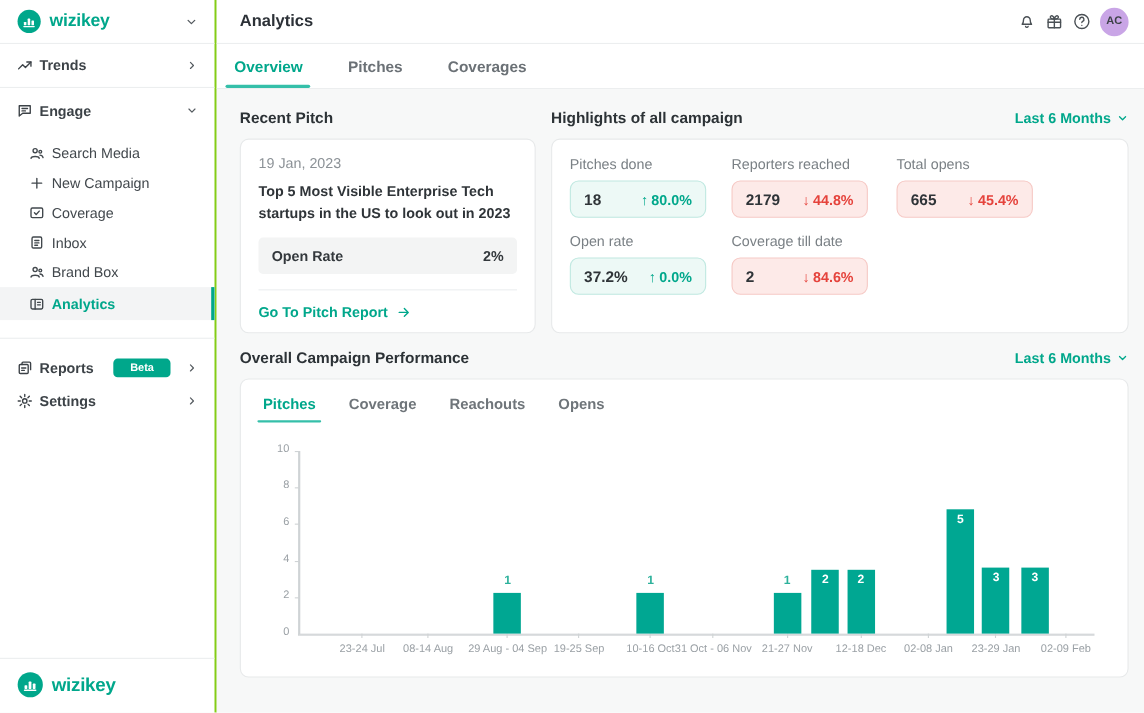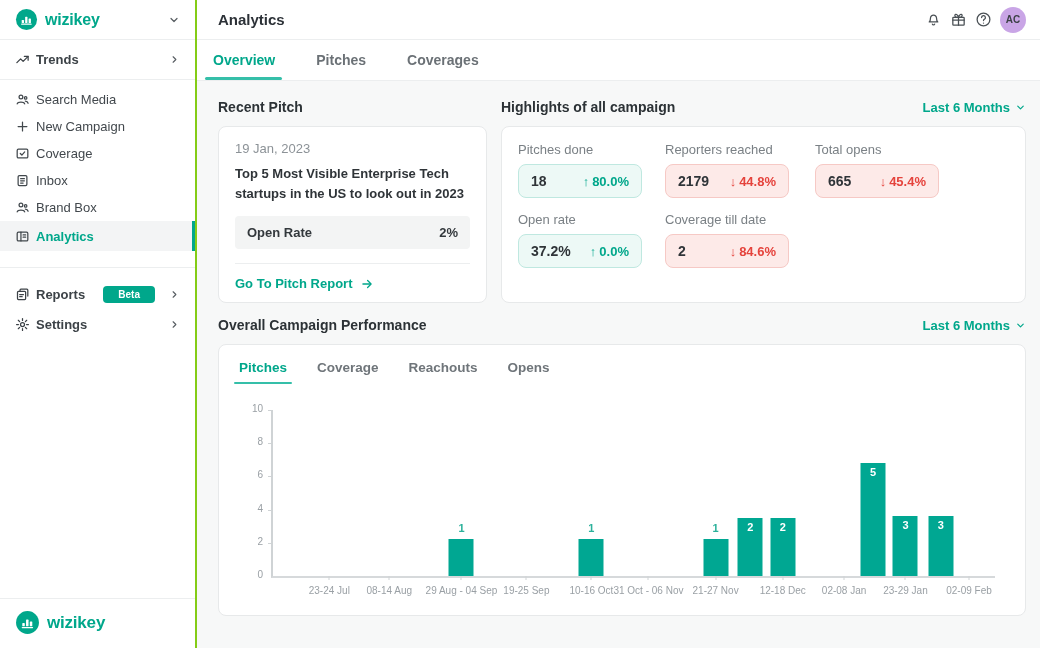--- a/index.html
+++ b/index.html
@@ -10,21 +10,21 @@
   
   .sidebar { width:197px; min-width:197px; background:#fff; border-right:2px solid #84cc16; display:flex; flex-direction:column; }
   .logo-row { height:40px; display:flex; align-items:center; gap:7px; padding:0 15px; border-bottom:1px solid #eceeef; }
   .logo-text { color:#00a78b; font-size:16px; font-weight:800; letter-spacing:-0.2px; }
   .logo-row .chev { margin-left:auto; }
   .nav { flex:1; display:flex; flex-direction:column; padding-top:0; }
   .nav-item { display:flex; align-items:center; gap:6px; padding:0 15px; height:40px; font-size:13px; font-weight:700; color:#3c4247; cursor:pointer; }
   .nav-item .chev { margin-left:auto; }
   .nav-item.bordered { border-bottom:1px solid #eceeef; }
   .sub-group { padding:6px 0 4px; }
-  .sub-item { display:flex; align-items:center; gap:6px; padding:0 15px; height:27px; font-size:13px; font-weight:400; color:#42484d; cursor:pointer; }
+  .sub-item { display:flex; align-items:center; gap:6px; padding:0 26px; height:27px; font-size:13px; font-weight:400; color:#42484d; cursor:pointer; }
   .sub-item.active { height:30px; background:#f3f4f5; color:#00a78b; font-weight:700; border-right:3px solid #00a78b; }
   .nav-divider { height:1px; background:#eceeef; margin:12px 0; }
   .badge-beta { background:#00a78b; color:#fff; font-size:10px; font-weight:700; padding:3px 15px; border-radius:4px; margin-left:auto; }
   .badge-beta + .chev { margin-left:8px; }
   .sidebar-footer { margin-top:auto; border-top:1px solid #eceeef; padding:11px 15px 13px; display:flex; align-items:center; gap:7px; }
   .icon { display:inline-flex; align-items:center; justify-content:center; color:#4a5055; flex:none; }
 
   
   .main { flex:1; display:flex; flex-direction:column; min-width:0; }
   .topbar { height:40px; background:#fff; border-bottom:1px solid #eceeef; display:flex; align-items:center; padding:0 14px 0 21px; }
@@ -117,20 +117,34 @@
             </svg>
         </span>
         <span>Trends</span>
         <span class="icon chev">
           <svg width="11" height="11" viewBox="0 0 24 24" fill="none" stroke="#565c61" stroke-width="2.4" stroke-linecap="round" stroke-linejoin="round">
               <polyline points="9 6 15 12 9 18"></polyline>
             </svg>
         </span>
       </div>
 
+      <div class="nav-item">
+        <span class="icon">
+          <svg width="15" height="15" viewBox="0 0 24 24" fill="none" stroke="#3c4247" stroke-width="2" stroke-linecap="round" stroke-linejoin="round">
+              <path d="M4 5h16v11H9l-5 4z"></path>
+              <path d="M8 9h8M8 12.5h5"></path>
+            </svg>
+        </span>
+        <span>Engage</span>
+        <span class="icon chev">
+          <svg width="11" height="11" viewBox="0 0 24 24" fill="none" stroke="#565c61" stroke-width="2.4" stroke-linecap="round" stroke-linejoin="round">
+              <polyline points="6 9 12 15 18 9"></polyline>
+            </svg>
+        </span>
+      </div>
 
       <div class="sub-group">
         <div class="sub-item">
           <span class="icon">
             <svg width="15" height="15" viewBox="0 0 24 24" fill="none" stroke="#42484d" stroke-width="2" stroke-linecap="round" stroke-linejoin="round">
                 <circle cx="9.5" cy="8" r="3"></circle>
                 <path d="M3.5 19c1-3.5 11-3.5 12 0"></path>
                 <circle cx="17" cy="9.5" r="2"></circle>
                 <path d="M16.5 14.5c2.5 0 4 1.5 4.5 3.5"></path>
               </svg>

